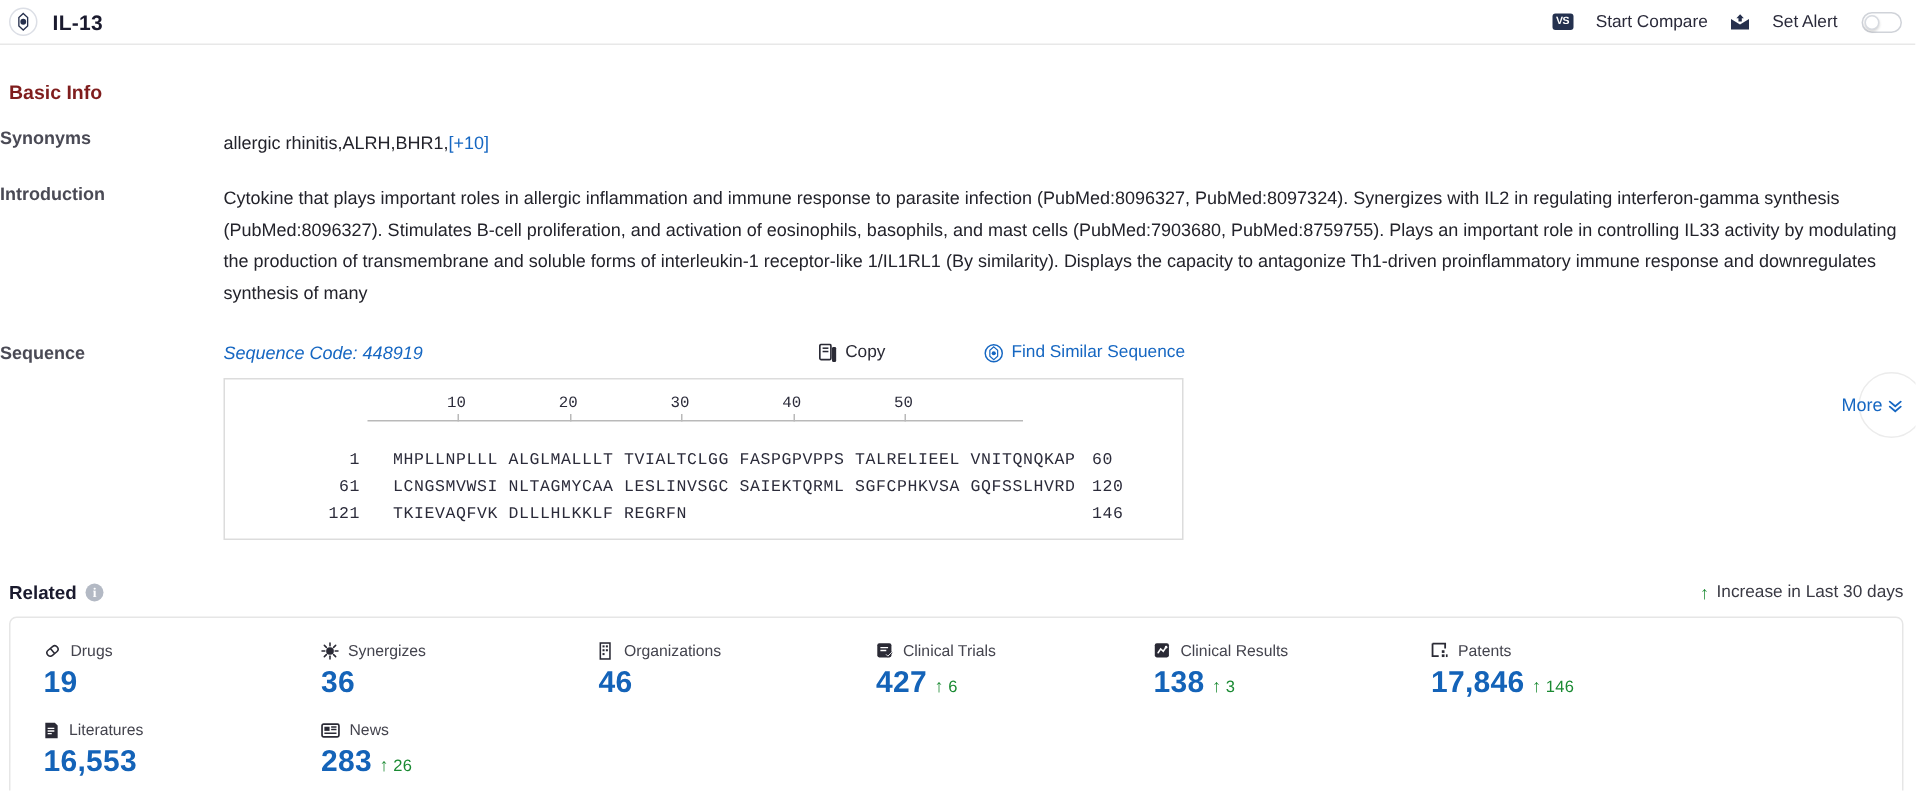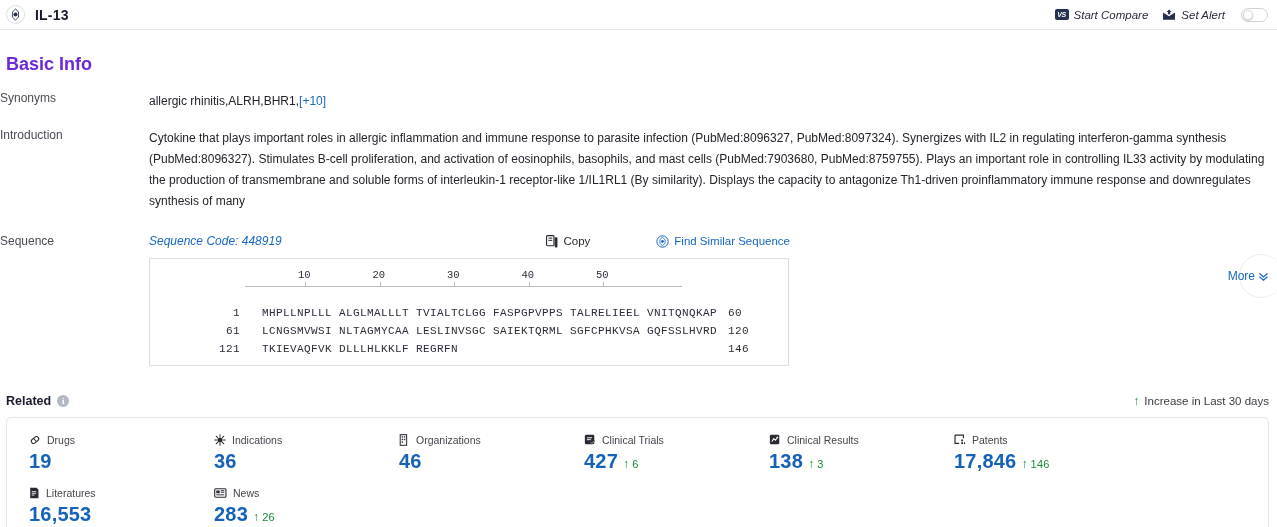--- a/index.html
+++ b/index.html
@@ -29,48 +29,48 @@
   }
   .entity-title {
     margin-left: 10px;
     font-size: 14px; font-weight: bold; color: #1a1a2e;
     letter-spacing: .2px;
   }
   .topbar-right {
     margin-left: auto; display: flex; align-items: center;
     margin-right: 9px; gap: 14px;
   }
-  .tb-action { display: flex; gap: 5px; font-size: 11.5px; color: #2a2a3a; cursor: pointer; font-style: italic; }
+  .tb-action { display: flex; gap: 15px; font-size: 11.5px; color: #2a2a3a; cursor: pointer; }
   .vs-badge {
     width: 14px; height: 11px; border-radius: 2px; background: #24314f;
     color: #fff; font-size: 7px; font-weight: bold; line-height: 11px;
     text-align: center; letter-spacing: -0.3px;
   }
   .toggle {
     width: 27px; height: 14px; border-radius: 7px;
     background: #fff; border: 1px solid #d0d3d9;
     position: relative; cursor: pointer; margin-left: 2px;
   }
   .toggle .knob {
     position: absolute; top: 1px; left: 1px;
     width: 10px; height: 10px; border-radius: 50%;
     background: #ffffff; border: 1px solid #d7dae0;
     box-shadow: 0 1px 2px rgba(0,0,0,.18);
   }
 
   
   .content { position: absolute; top: 31px; left: 0; width: 1277px; }
   .section-title {
-    font-size: 18px; font-weight: bold; color: #6d28d9;
+    font-size: 13px; font-weight: bold; color: #7f1d1d;
     margin: 23px 0 0 6px;
   }
   .info-row { display: flex; margin-top: 16px; }
   .info-label {
     width: 149px; padding-left: 0; margin-left: 0;
-    font-size: 12px; color: #4a4a55; flex: 0 0 149px;
+    font-size: 12px; color: #4a4a55; flex: 0 0 149px; font-weight: bold;
   }
   .info-label .inner { margin-left: 0; }
   .info-value { flex: 1 1 auto; font-size: 12px; line-height: 21px; color: #23232b; }
   .plus10 { color: #1667c2; text-decoration: none; cursor: pointer; }
   .intro-text { max-width: 1122px; }
   .more-link {
     position: absolute; right: 8px; top: 141px;
     font-size: 12px; color: #1667c2; cursor: pointer;
     display: flex; align-items: center; gap: 3px;
     z-index: 3;
@@ -314,21 +314,21 @@
                     <path d="M7 11 V13.2"></path>
                     <path d="M0.8 7 H3"></path>
                     <path d="M11 7 H13.2"></path>
                     <path d="M2.6 2.6 L4.2 4.2"></path>
                     <path d="M9.8 9.8 L11.4 11.4"></path>
                     <path d="M11.4 2.6 L9.8 4.2"></path>
                     <path d="M4.2 9.8 L2.6 11.4"></path>
                   </g>
                 </svg>
               </span>
-              <span class="st-label">Indications</span>
+              <span class="st-label">Synergizes</span>
             </div>
             <div class="st-val">
               <span>36</span>
             </div>
           </div>
           <div class="stat">
             <div class="st-head">
               <span>
                 <svg width="11" height="12" viewBox="0 0 12 14">
                   <rect x="1" y="0.8" width="7.5" height="12.4" fill="none" stroke="#2a2a35" stroke-width="1.2"></rect>

